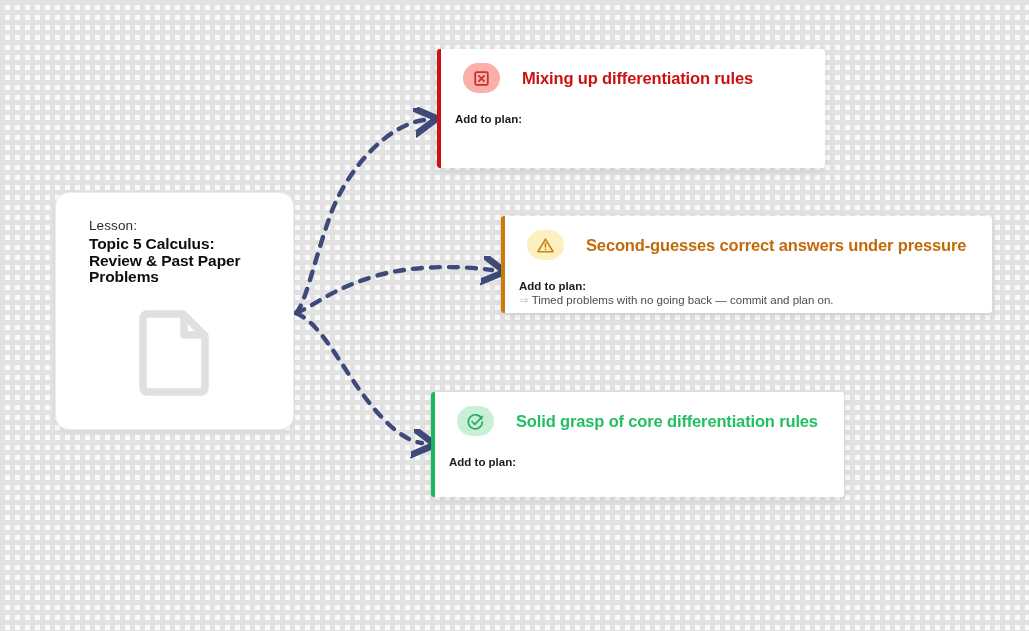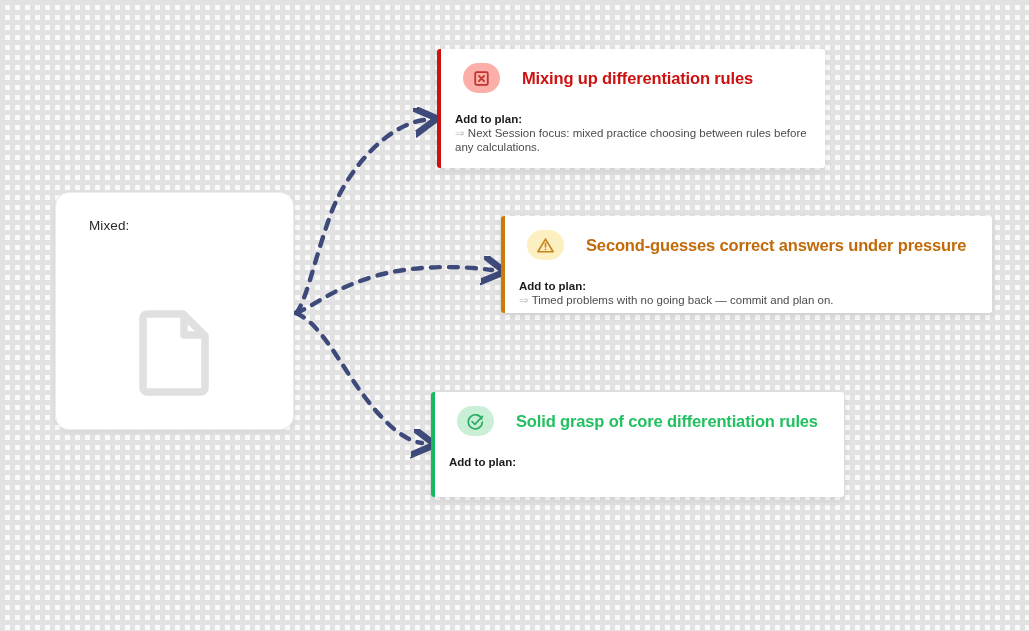--- a/index.html
+++ b/index.html
@@ -221,44 +221,41 @@
       </marker>
     </defs>
     <g fill="none" stroke="#3d4a7a" stroke-width="4.4" stroke-linecap="round" stroke-dasharray="9 9" marker-end="url(#ah)">
       <path d="M296,313 C306,302 312,268 330,216 C348,166 390,124 424,120"></path>
       <path d="M296,313 C316,305 330,290 372,277 C418,263 470,267 492,270"></path>
       <path d="M296,313 C312,320 324,336 346,370 C372,410 398,440 422,443"></path>
     </g>
   </svg>
 
   <div id="lesson-card">
-    <div id="lesson-label">Mixed:</div>
+    <div id="lesson-label">Lesson:</div>
+    <div id="lesson-title">Topic 5 Calculus: Review &amp; Past Paper Problems</div>
     <svg id="doc-icon" width="72" height="86" viewBox="0 0 72 86">
       <path d="M8,4 H44 L66,26 V78 A4,4 0 0 1 62,82 H8 A4,4 0 0 1 4,78 V8 A4,4 0 0 1 8,4 Z" fill="none" stroke="#e0e0e0" stroke-width="7.5" stroke-linejoin="round" stroke-linecap="round"></path>
       <path d="M45,6 V25 H64" fill="none" stroke="#e0e0e0" stroke-width="7.5" stroke-linejoin="round" stroke-linecap="round"></path>
     </svg>
   </div>
 
   <div class="insight-card" style="left:437px; top:49px; width:388px; height:119px;">
     <div class="accent-bar" style="background:#cc1111;"></div>
     <div class="card-head">
       <div class="icon-badge" style="background:#fbafa8;">
         <svg width="17" height="17" viewBox="0 0 20 20">
           <rect x="2.6" y="2.6" width="14.8" height="14.8" rx="1.6" fill="none" stroke="#c0352c" stroke-width="2.1"></rect>
           <path d="M7,7 L13,13 M13,7 L7,13" stroke="#c0352c" stroke-width="2.1" stroke-linecap="round"></path>
         </svg>
       </div>
       <div class="card-title" style="color:#cc1111;">Mixing up differentiation rules</div>
     </div>
     <div class="plan-block">
       <div class="plan-label">Add to plan:</div>
-      <div class="plan-body">
-        <span class="plan-arrow">⇒</span>
-        <span>Next Session focus: mixed practice choosing between rules before any calculations.</span>
-      </div>
     </div>
   </div>
 
   <div class="insight-card" style="left:501px; top:216px; width:491px; height:97px;">
     <div class="accent-bar" style="background:#cc7a0a;"></div>
     <div class="card-head">
       <div class="icon-badge" style="background:#fcefc0;">
         <svg width="19" height="19" viewBox="0 0 20 20">
           <path d="M10,3.2 L18,16.6 H2 Z" fill="none" stroke="#c98218" stroke-width="1.7" stroke-linejoin="round"></path>
           <path d="M10,7.8 V11.6" stroke="#c98218" stroke-width="1.7" stroke-linecap="round"></path>

